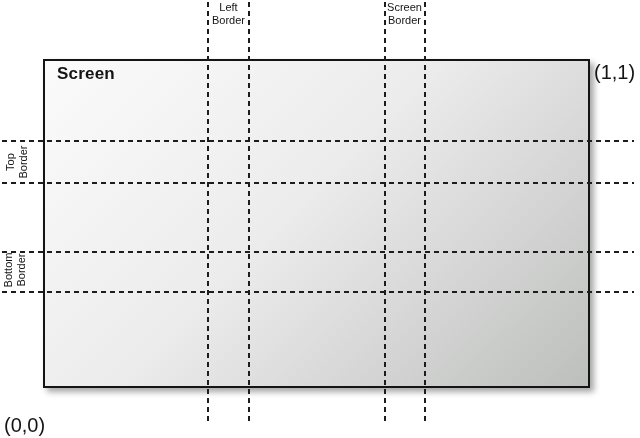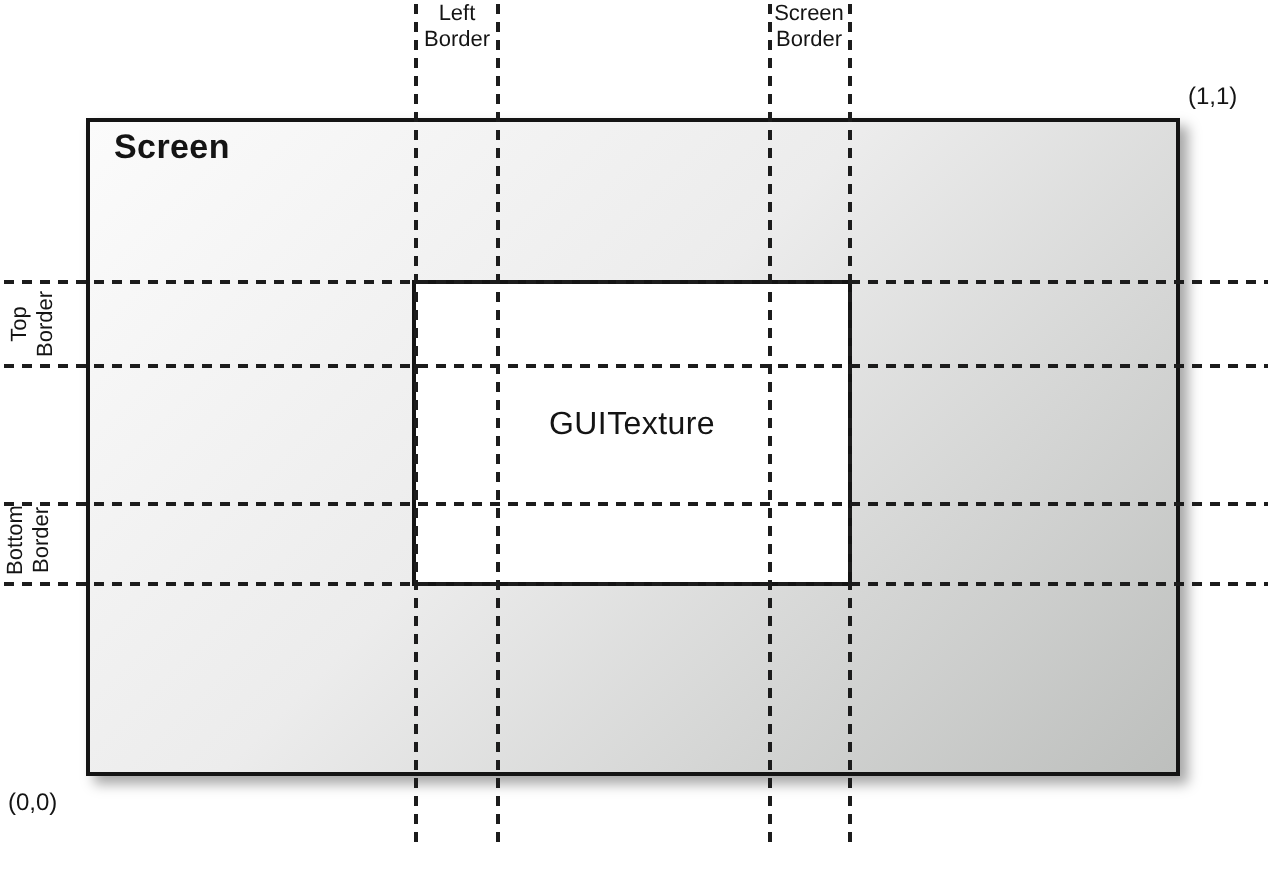--- a/index.html
+++ b/index.html
@@ -104,39 +104,37 @@
     transform: rotate(-90deg);
   }
   .lbl-bottom {
     left: -8px; top: 256px; width: 48px; height: 28px;
     transform: rotate(-90deg);
   }
 
   
   .corner-label {
     position: absolute;
-    font-size: 12px;
+    font-size: 20px;
     color: #141414;
     z-index: 4;
+    margin-top: 20px;
   }
   .corner-tr { left: 594px; top: 41px; }
   .corner-bl { left: 4px;  top: 394px; text-align: right; }
 </style>
 </head>
 <body>
 
 <div class="canvas">
 
   <div class="screen-rect">
     <span class="screen-label">Screen</span>
   </div>
 
-  <div class="texture-rect">
-    <span class="texture-label">GUITexture</span>
-  </div>
 
   <div class="vline vl-a"></div>
   <div class="vline vl-b"></div>
   <div class="vline vl-c"></div>
   <div class="vline vl-d"></div>
 
   <div class="hline hl-a"></div>
   <div class="hline hl-b"></div>
   <div class="hline hl-c"></div>
   <div class="hline hl-d"></div>

